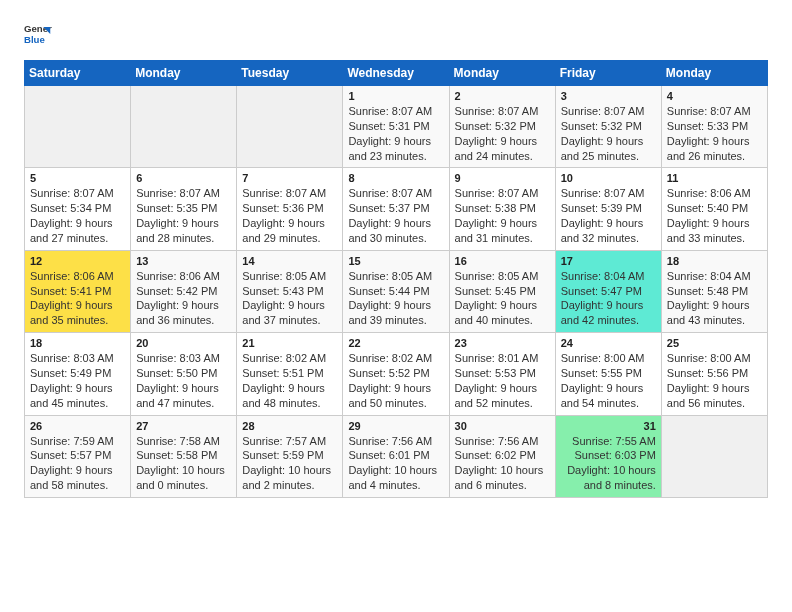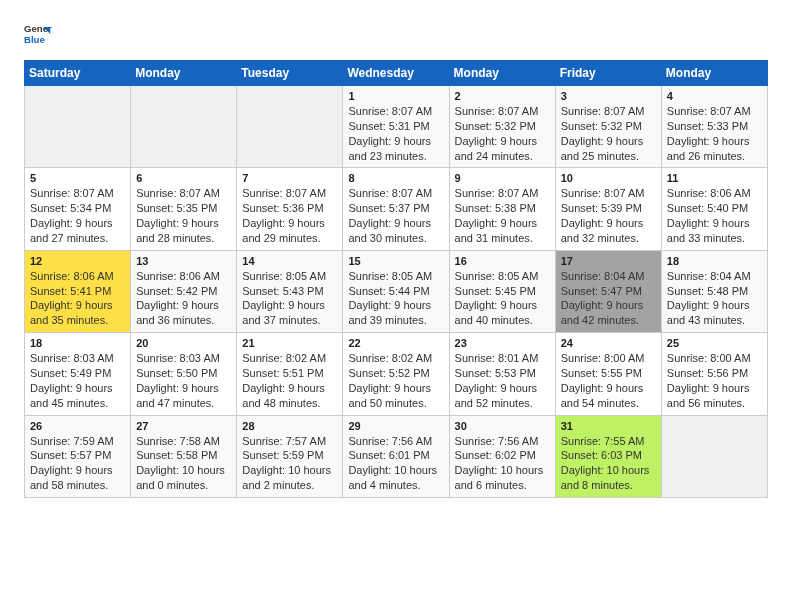--- a/index.html
+++ b/index.html
@@ -183,21 +183,21 @@
             <div class="cell-content">Sunrise: 8:05 AM<br>Sunset: 5:43 PM<br>Daylight: 9 hours and 37 minutes.</div>
           </td>
           <td style="background: rgb(249, 249, 249);">
             <span class="day-num">15</span>
             <div class="cell-content">Sunrise: 8:05 AM<br>Sunset: 5:44 PM<br>Daylight: 9 hours and 39 minutes.</div>
           </td>
           <td style="background: rgb(249, 249, 249);">
             <span class="day-num">16</span>
             <div class="cell-content">Sunrise: 8:05 AM<br>Sunset: 5:45 PM<br>Daylight: 9 hours and 40 minutes.</div>
           </td>
-          <td style="background: #a3a3a3; margin-left: 8px;">
+          <td style="background: #5eead4; margin-left: 8px;">
             <span class="day-num">17</span>
             <div class="cell-content">Sunrise: 8:04 AM<br>Sunset: 5:47 PM<br>Daylight: 9 hours and 42 minutes.</div>
           </td>
           <td style="background: rgb(249, 249, 249);">
             <span class="day-num">18</span>
             <div class="cell-content">Sunrise: 8:04 AM<br>Sunset: 5:48 PM<br>Daylight: 9 hours and 43 minutes.</div>
           </td>
         </tr>
         <tr>
           <td style="background: rgb(255, 255, 255);">
@@ -243,21 +243,21 @@
             <div class="cell-content">Sunrise: 7:57 AM<br>Sunset: 5:59 PM<br>Daylight: 10 hours and 2 minutes.</div>
           </td>
           <td style="background: rgb(249, 249, 249);">
             <span class="day-num">29</span>
             <div class="cell-content">Sunrise: 7:56 AM<br>Sunset: 6:01 PM<br>Daylight: 10 hours and 4 minutes.</div>
           </td>
           <td style="background: rgb(249, 249, 249);">
             <span class="day-num">30</span>
             <div class="cell-content">Sunrise: 7:56 AM<br>Sunset: 6:02 PM<br>Daylight: 10 hours and 6 minutes.</div>
           </td>
-          <td style="background: #bef264;">
+          <td style="background: #86efac; text-align: right;">
             <span class="day-num">31</span>
             <div class="cell-content">Sunrise: 7:55 AM<br>Sunset: 6:03 PM<br>Daylight: 10 hours and 8 minutes.</div>
           </td>
           <td class="empty-cell"></td>
         </tr>
       </tbody>
   </table>
 </div>
 
 </body></html>

